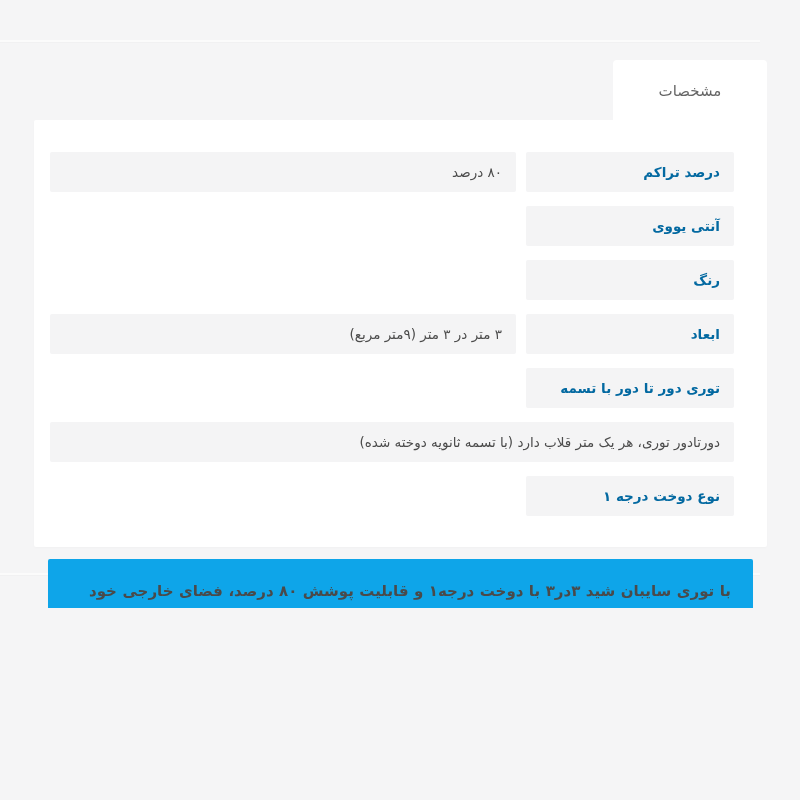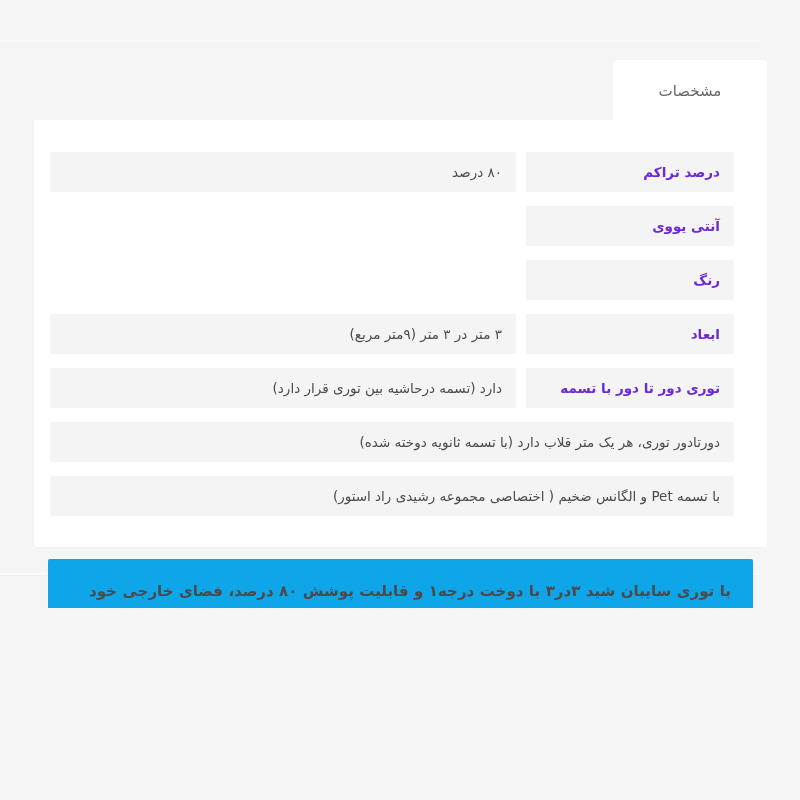--- a/index.html
+++ b/index.html
@@ -68,21 +68,21 @@
   }
   .spec-label {
     width: 208px;
     flex: 0 0 208px;
     background: #f4f4f5;
     border-radius: 2px;
     line-height: 40px;
     padding: 0 14px;
     font-size: 13.5px;
     font-weight: bold;
-    color: #6d28d9;
+    color: #0369a1;
     white-space: nowrap;
     overflow: hidden;
   }
   .spec-value {
     flex: 1 1 auto;
     background: #f4f4f5;
     border-radius: 2px;
     line-height: 40px;
     padding: 0 14px;
     font-size: 13.5px;
@@ -138,29 +138,28 @@
     <div class="spec-label">رنگ</div>
   </div>
 
   <div class="spec-row">
     <div class="spec-label">ابعاد</div>
     <div class="spec-value">۳ متر در ۳ متر (۹متر مربع)</div>
   </div>
 
   <div class="spec-row">
     <div class="spec-label">توری دور تا دور با تسمه</div>
-    <div class="spec-value">دارد (تسمه درحاشیه بین توری قرار دارد)</div>
   </div>
 
   <div class="spec-row">
     <div class="spec-value">دورتادور توری، هر یک متر قلاب دارد (با تسمه ثانویه دوخته شده)</div>
   </div>
 
   <div class="spec-row">
-    <div class="spec-value">با تسمه Pet و الگانس ضخیم ( اختصاصی مجموعه رشیدی راد استور)</div>
+    <div class="spec-label">نوع دوخت درجه ۱</div>
   </div>
 </div>
   </div>
 
   <div class="divider divider-bottom"></div>
 
   <div class="desc-card">
     <p>با توری سایبان شید ۳در۳ با دوخت درجه۱ و قابلیت پوشش ۸۰ درصد، فضای خارجی خود را از گرمای شدید و اشعه‌های مضر محافظت کنید. این سایبان با کیفیت عالی، مناسب ترین انتخاب برای بالکن، حیاط یا باغ شماست. از هوای خنک و سایه لذت ببرید و محیطی دلنشین و آرامش‌بخش ایجاد کنید. خرید کنید و تجربه کنید!</p>
   </div>
 

